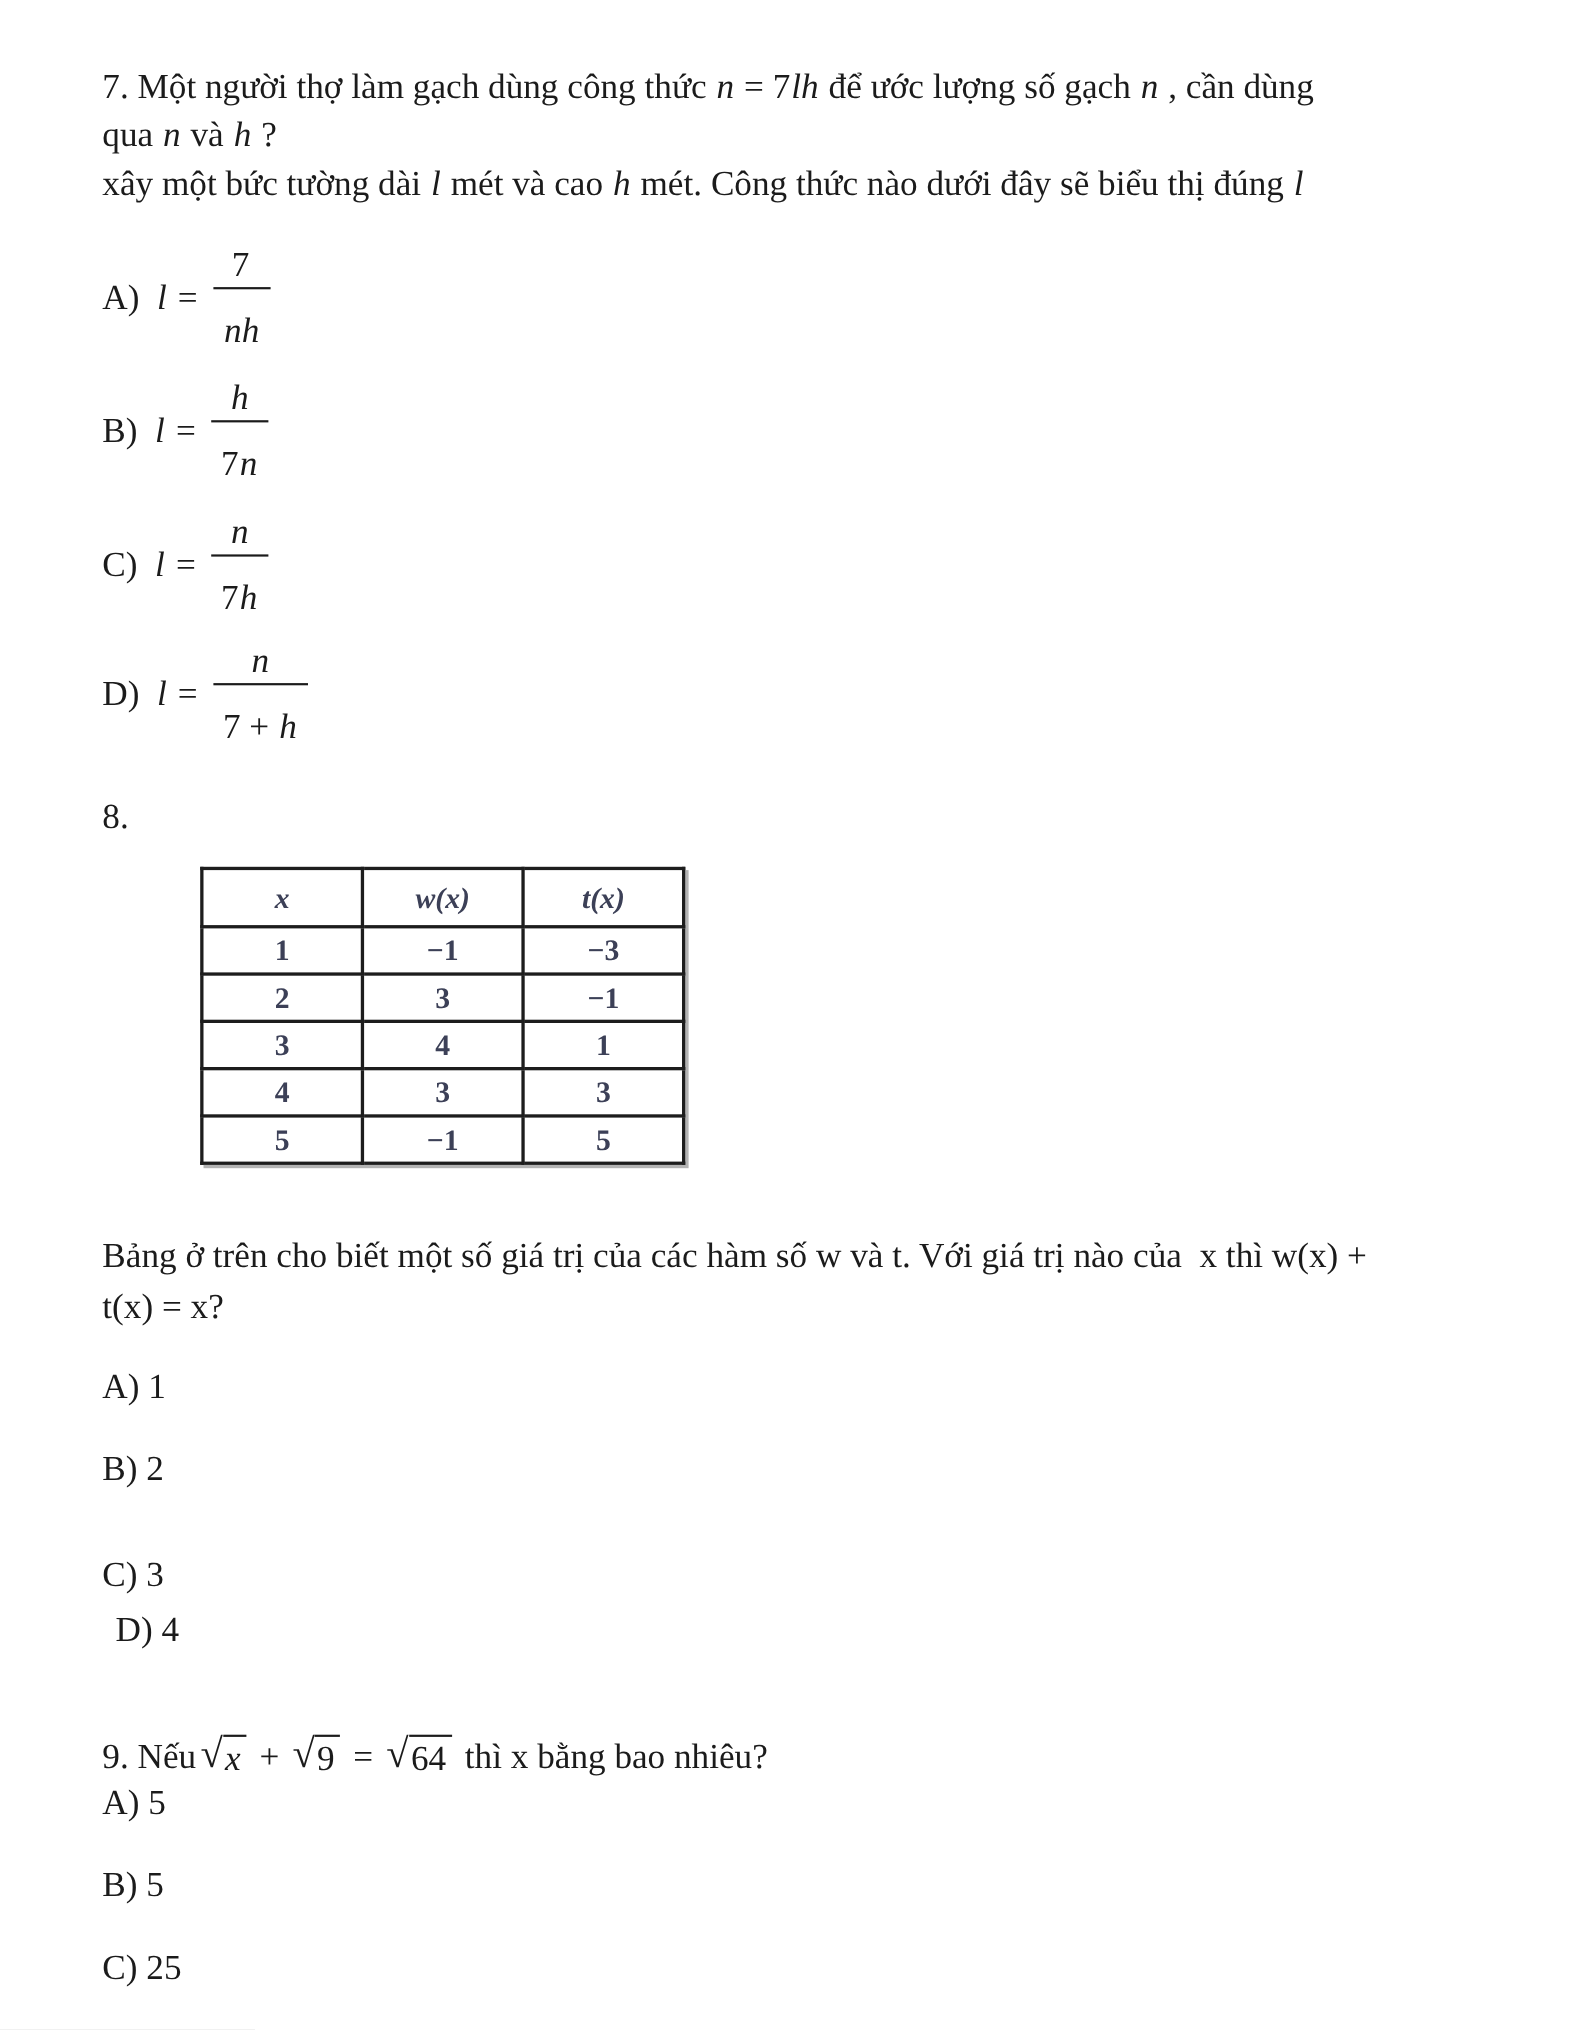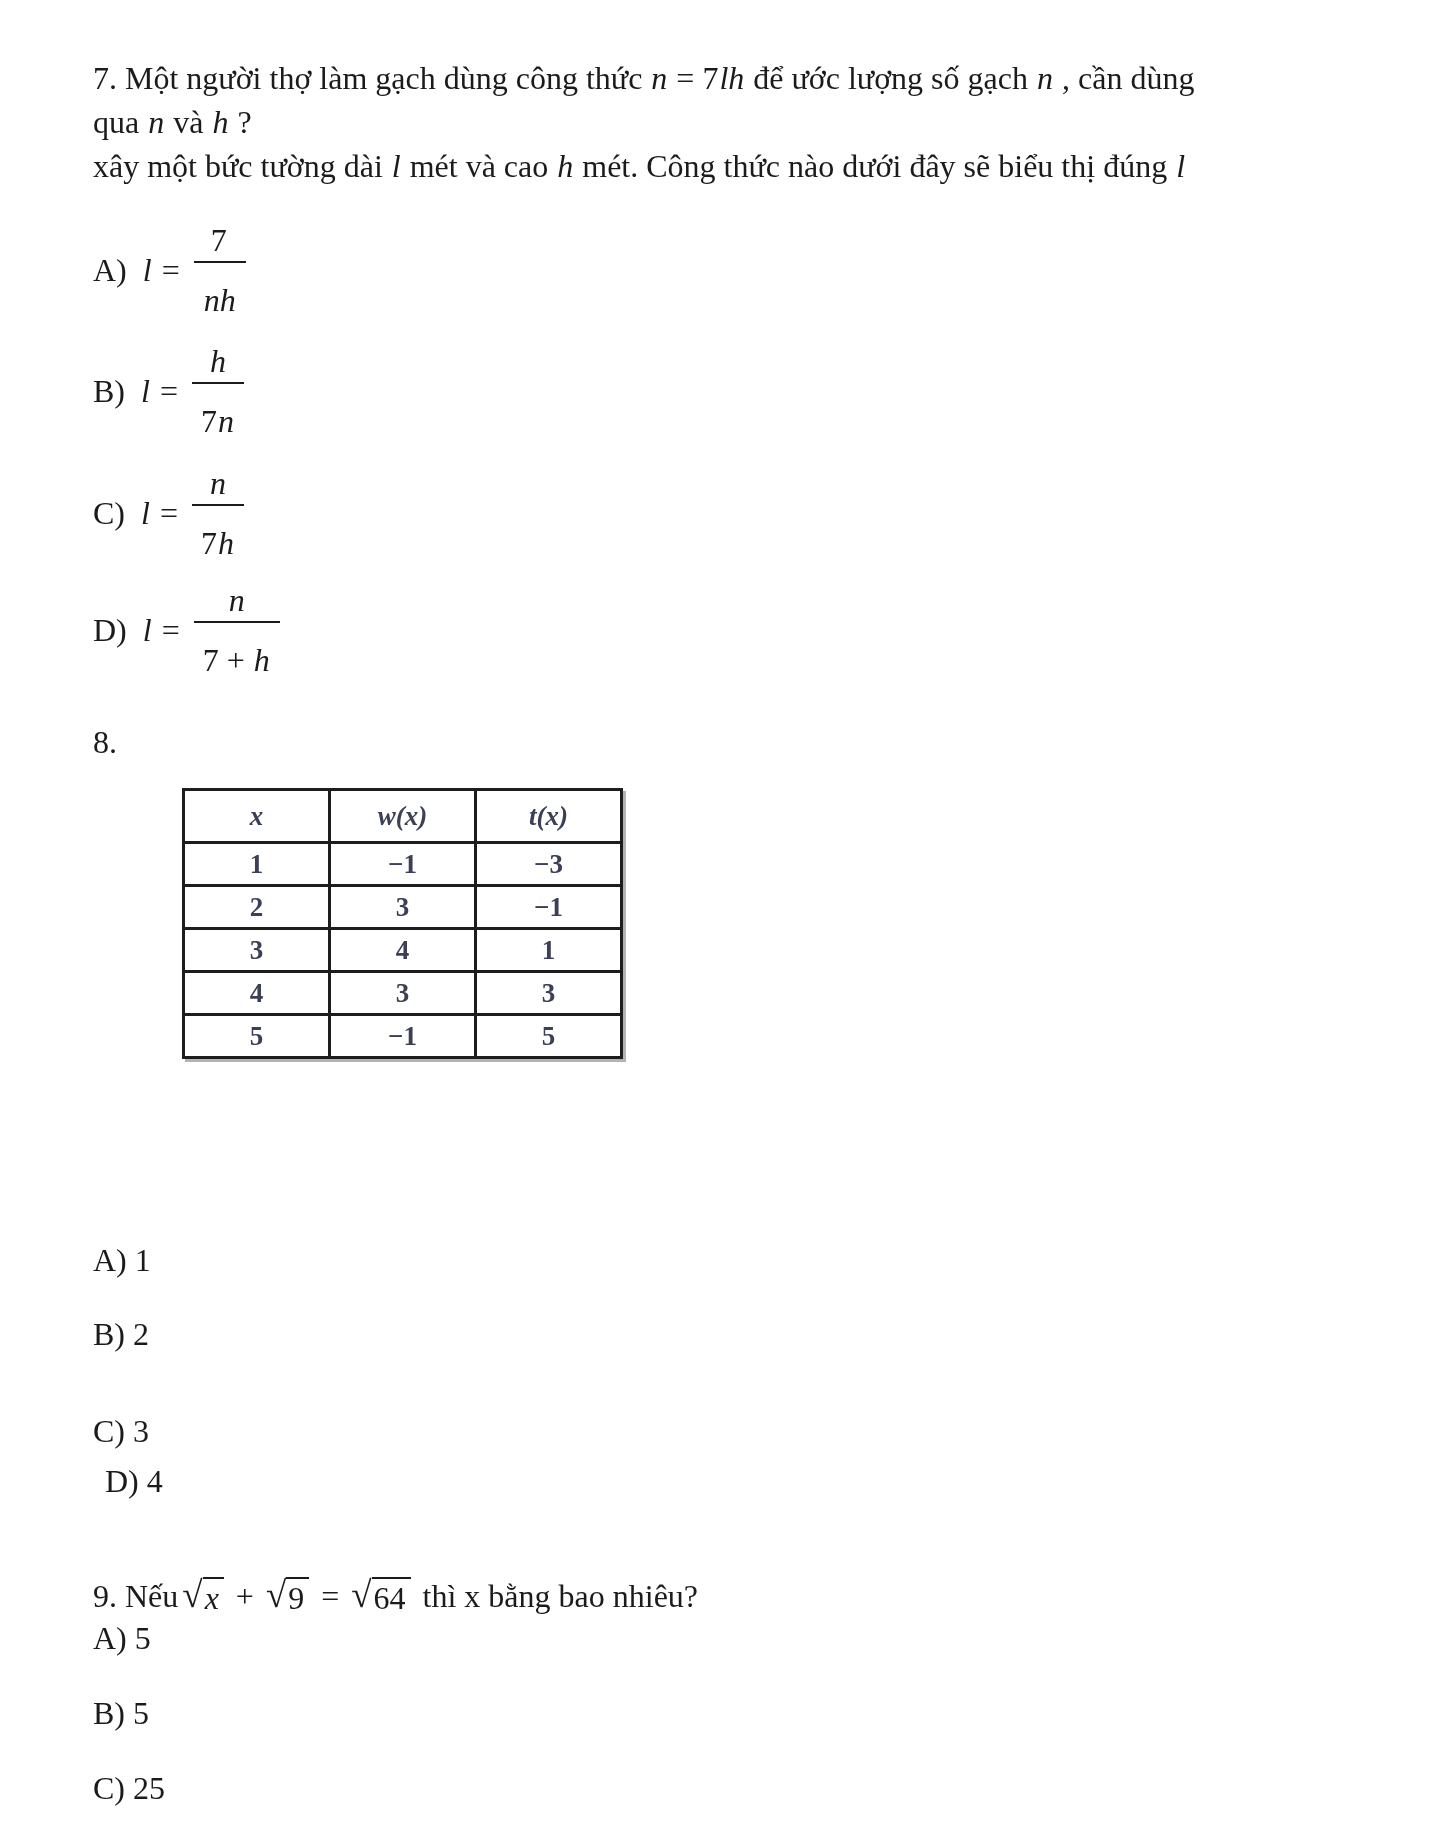--- a/index.html
+++ b/index.html
@@ -126,20 +126,22 @@
     </tr>
     <tr>
       <td>5</td>
       <td>−1</td>
       <td>5</td>
     </tr>
   </tbody>
     </table>
 
   <div class="abs qtext" style="top:1098px;line-height:46px;">
+    <div>Bảng ở trên cho biết một số giá trị của các hàm số w và t. Với giá trị nào của&nbsp; x thì w(x) +</div>
+    <div>t(x) = x?</div>
   </div>
 
   <div class="abs topt" style="top:1238px;"><span class="lbl">A)</span><span>1</span></div>
   <div class="abs topt" style="top:1312px;"><span class="lbl">B)</span><span>2</span></div>
   <div class="abs topt" style="top:1386px;margin-top:23px;"><span class="lbl">C)</span><span>3</span></div>
   <div class="abs topt" style="top:1459px;margin-left:12px;"><span class="lbl">D)</span><span>4</span></div>
 
   <div class="abs topt" style="top:1574px;display:flex;align-items:center;">
     <span>9. Nếu</span>
     <span class="sqrt">

